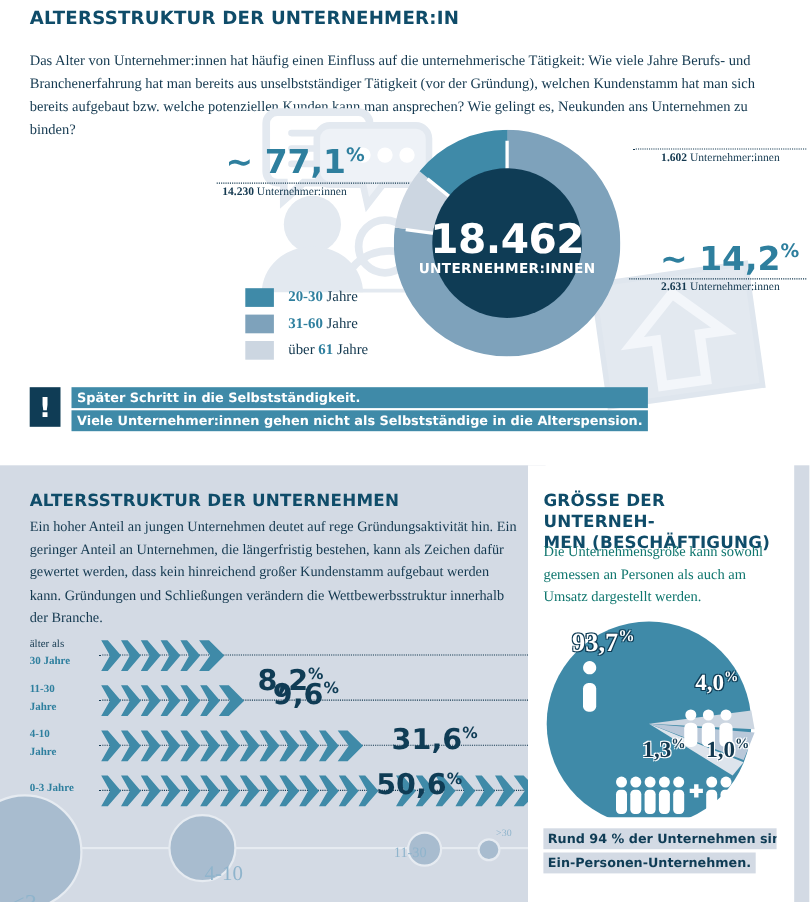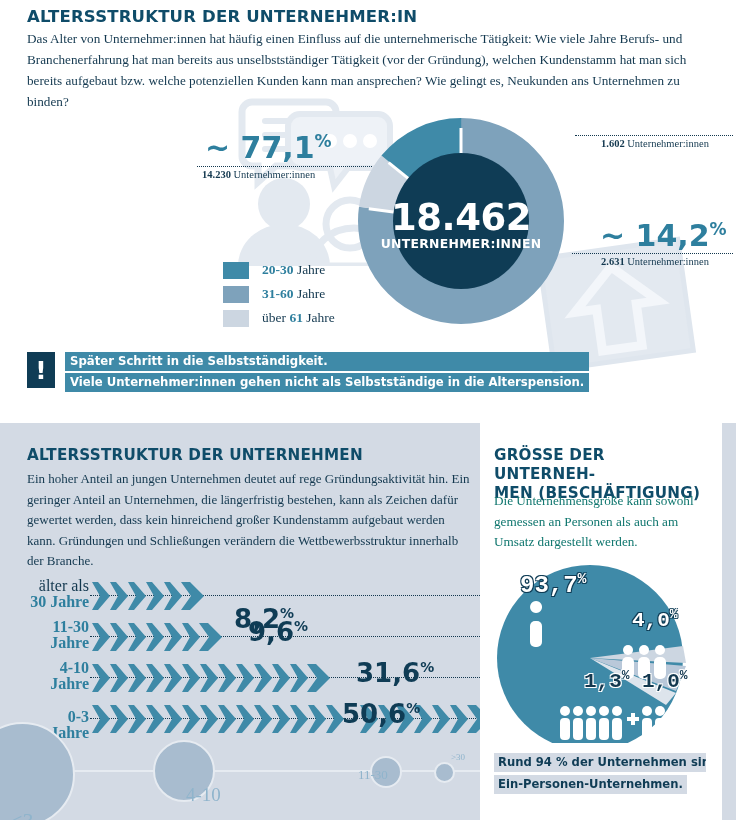--- a/index.html
+++ b/index.html
@@ -16,21 +16,21 @@
 
   .sec-title {
     font-family: "DejaVu Sans", sans-serif;
     font-weight: bold;
     color: #0f4c69;
     letter-spacing: .2px;
   }
   h1.sec-title { position: absolute; left: 27px; top: 7px; font-size: 16.5px; }
 
   .intro {
-    position: absolute; left: 27px; top: 28px; width: 688px;
+    position: absolute; left: 27px; top: 44px; width: 688px;
     font-size: 13.2px; line-height: 21px; color: #13384f;
   }
 
   
   .wm { position: absolute; fill: #e3e9f0; stroke: none; }
 
   
   .donut-wrap { position: absolute; left: 358px; top: 118px; width: 206px; height: 206px; }
   .donut-center-num {
     position: absolute; left: 0; right: 0; top: 78px;
@@ -90,21 +90,21 @@
   .panel-left h2 { position: absolute; left: 27px; top: 23px; font-size: 15.2px; }
   .panel-left .body {
     position: absolute; left: 27px; top: 46px; width: 445px;
     font-size: 13px; line-height: 20.5px; color: #13384f;
   }
 
   .bars { position: absolute; left: 20px; top: 155px; width: 476px; }
   .bar-row { position: relative; height: 41px; }
   .bar-cat {
     position: absolute; left: 7px; top: 0; width: 62px;
-    font-size: 16px; line-height: 16px; color: #2e7f9e; font-weight: bold; text-align: right;
+    font-size: 10px; line-height: 16px; color: #2e7f9e; font-weight: bold;
   }
   .bar-cat .dark { color: #13384f; font-weight: normal; }
   .bar-dash {
     position: absolute; left: 70px; right: 6px; top: 17px;
     border-top: 1.6px dotted #13384f; height: 0;
   }
   .chev-strip { position: absolute; left: 70px; top: 0; height: 36px; }
   .bar-val {
     position: absolute; top: -2px;
     font-family: "DejaVu Sans", sans-serif; font-weight: bold;
@@ -132,21 +132,21 @@
   .panel-right h2 { position: absolute; left: 14px; top: 23px; font-size: 15.2px; line-height: 19px; }
   .panel-right .body {
     position: absolute; left: 14px; top: 68px; width: 200px;
     font-size: 13.2px; line-height: 20.5px; color: #0f766e;
   }
   .right-strip { position: absolute; left: 722px; top: 423px; width: 14px; height: 397px; background: #d3dae4; }
 
   .pie-wrap { position: absolute; left: 10px; top: 140px; width: 205px; height: 180px; }
   .pie-lab {
     position: absolute;
-    font-family: Liberation Mono, monospace; font-weight: bold;
+    font-family: Liberation Serif, serif; font-weight: bold;
     color: #ffffff; white-space: nowrap;
     text-shadow: -1px -1px 0 #0f3c55, 1px -1px 0 #0f3c55, -1px 1px 0 #0f3c55, 1px 1px 0 #0f3c55;
   }
   .pie-lab .unit { font-size: .62em; vertical-align: super; }
   .pie-lab.dark { color: #13384f; text-shadow: -1px -1px 0 #ffffff, 1px -1px 0 #ffffff, -1px 1px 0 #ffffff, 1px 1px 0 #ffffff; }
 
   .caption { position: absolute; left: 14px; top: 330px; display: flex; flex-direction: column; gap: 3px; align-items: flex-start; }
   .caption-line {
     background: #d3dae4; color: #0f3c55;
     font-family: "DejaVu Sans", sans-serif; font-weight: bold; font-size: 11.6px;

